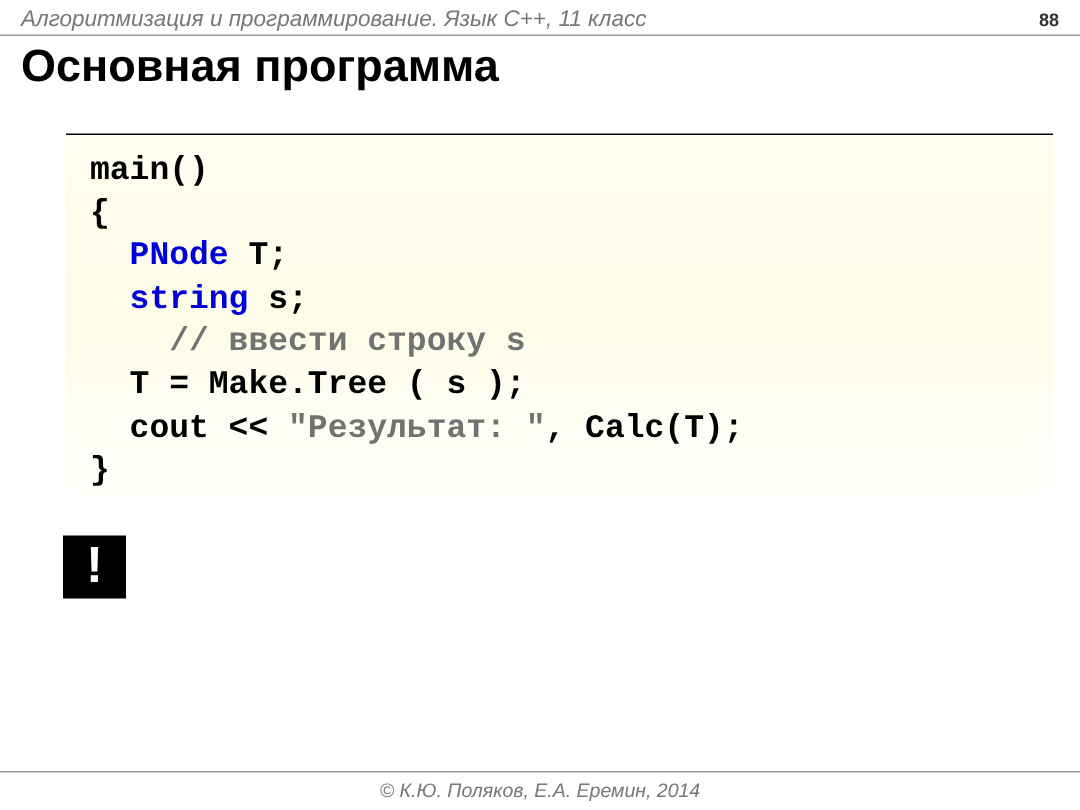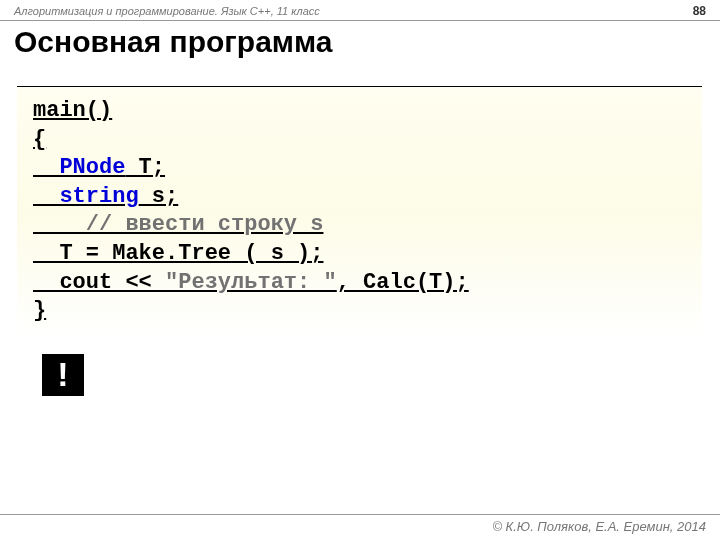--- a/index.html
+++ b/index.html
@@ -13,46 +13,45 @@
   }
   .header {
     display: flex;
     justify-content: space-between;
     align-items: center;
     padding: 4px 14px 2px 14px;
     border-bottom: 1px solid #999;
   }
   .header-title {
     font-style: italic;
-    font-size: 11px;
+    font-size: 15px;
     color: #777;
   }
   .page-num {
     font-size: 12px;
     font-weight: bold;
     color: #333;
   }
   .main-title {
     font-size: 30px;
     font-weight: bold;
     color: #000;
     padding: 4px 14px 27px 14px;
   }
   .code-block {
-    margin: 0 18px 14px 17px;
+    margin: 0 18px 14px 44px;
     background: linear-gradient(to bottom, #fffef0 0%, #fdfce8 50%, #fff 100%);
     border-top: 1.5px solid #000;
     padding: 10px 16px 14px 16px;
     font-family: "Courier New", monospace;
     font-size: 22px;
     font-weight: bold;
     line-height: 1.3;
     color: #000;
     white-space: pre;
-    text-decoration: underline;
   }
   .kw { color: #0000d8; }
   .cm { color: #727272; }
   .str { color: #727272; }
   .note-row {
     display: flex;
     align-items: center;
     margin: 0 18px 0 42px;
     gap: 10px;
   }
@@ -82,21 +81,21 @@
     font-weight: bold;
     color: #006000;
   }
   .note-ex { color: #c00000; }
   .footer {
     position: absolute;
     bottom: 0;
     left: 0;
     right: 0;
     display: flex;
-    justify-content: flex-end;
+    justify-content: center;
     align-items: center;
     padding: 4px 14px 6px 14px;
     border-top: 1px solid #999;
     font-size: 13px;
     font-style: italic;
     color: #777;
   }
 </style>
 </head>
 <body>

